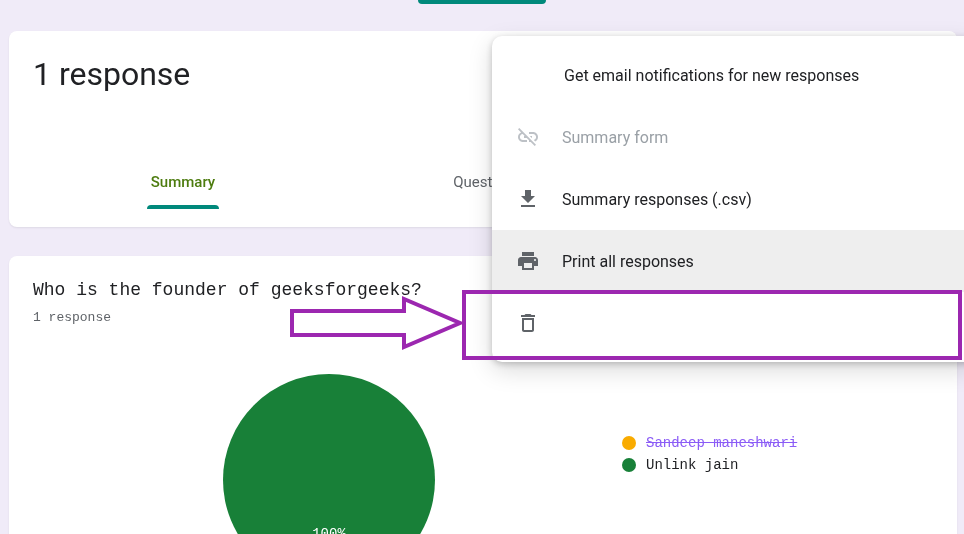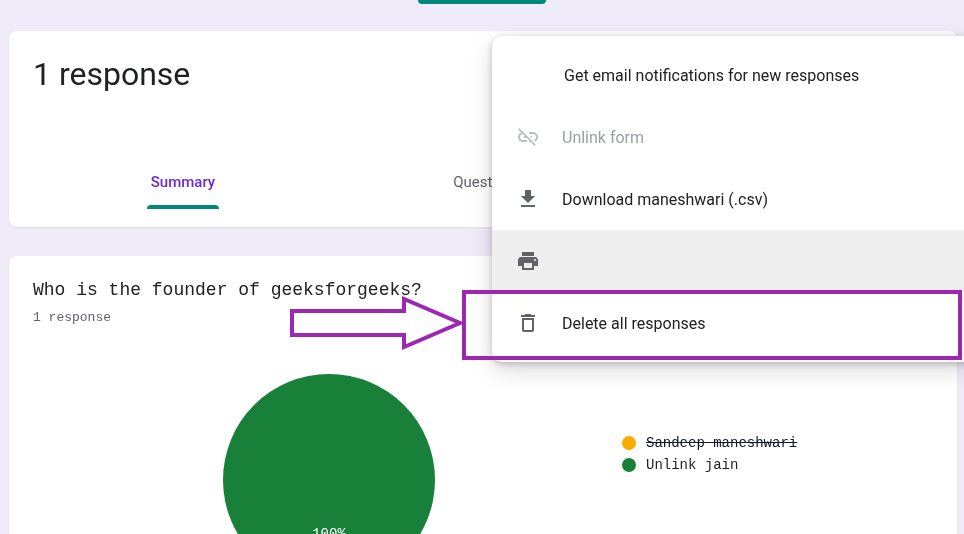--- a/index.html
+++ b/index.html
@@ -42,21 +42,21 @@
     }
     .tab {
       flex: 1;
       text-align: center;
       font-size: 15px;
       color: #5f6368;
       padding-bottom: 12px;
       position: relative;
     }
     .tab.active {
-      color: #6d28d9;
+      color: #4d7c0f;
       font-weight: 500;
       text-align: center;
     }
     .tab.active::after {
       content: '';
       position: absolute;
       bottom: -6px;
       left: 50%;
       transform: translateX(-50%);
       width: 72px;
@@ -120,21 +120,21 @@
     }
     .dot {
       width: 14px;
       height: 14px;
       border-radius: 50%;
     }
     .dot.orange { background: #f9ab00; }
     .dot.green { background: #188038; }
     .strike {
       text-decoration: line-through;
-      color: #0f172a;
+      color: #8b5cf6;
     }
     .menu {
       position: absolute;
       top: 36px;
       left: 468px;
       width: 486px;
       background: #fff;
       border-radius: 10px;
       box-shadow: 0 2px 6px rgba(0,0,0,0.2), 0 8px 24px rgba(0,0,0,0.15);
       padding: 8px 0;
@@ -216,43 +216,43 @@
 <div class="menu">
   <div class="menu-item noicon">
     <span>Get email notifications for new responses</span>
   </div>
   <div class="menu-item disabled">
     <span class="menu-icon">
       <svg viewBox="0 0 24 24" width="24" height="24">
           <path d="M17 7h-4v1.9h4c1.71 0 3.1 1.39 3.1 3.1 0 1.43-.98 2.63-2.31 2.98l1.46 1.46C20.88 15.61 22 13.95 22 12c0-2.76-2.24-5-5-5zm-1 4h-2.19l2 2H16zM2 4.27l3.11 3.11C3.29 8.12 2 9.91 2 12c0 2.76 2.24 5 5 5h4v-1.9H7c-1.71 0-3.1-1.39-3.1-3.1 0-1.59 1.21-2.9 2.76-3.07L8.73 11H8v2h2.73L13 15.27V17h1.73l4.01 4L20 19.74 3.27 3 2 4.27z"></path>
         </svg>
     </span>
-    <span>Unlink form</span>
+    <span>Summary form</span>
   </div>
   <div class="menu-item">
     <span class="menu-icon">
       <svg viewBox="0 0 24 24" width="24" height="24">
           <path d="M19 9h-4V3H9v6H5l7 7 7-7zM5 18v2h14v-2H5z"></path>
         </svg>
     </span>
-    <span>Download maneshwari (.csv)</span>
+    <span>Summary responses (.csv)</span>
   </div>
   <div class="menu-item highlighted">
     <span class="menu-icon">
       <svg viewBox="0 0 24 24" width="24" height="24">
           <path d="M19 8H5c-1.66 0-3 1.34-3 3v6h4v4h12v-4h4v-6c0-1.66-1.34-3-3-3zm-3 11H8v-5h8v5zm3-7c-.55 0-1-.45-1-1s.45-1 1-1 1 .45 1 1-.45 1-1 1zm-1-9H6v4h12V3z"></path>
         </svg>
     </span>
+    <span>Print all responses</span>
   </div>
   <div class="menu-item">
     <span class="menu-icon">
       <svg viewBox="0 0 24 24" width="24" height="24">
           <path d="M6 19c0 1.1.9 2 2 2h8c1.1 0 2-.9 2-2V7H6v12zM8 9h8v10H8V9zm7.5-5l-1-1h-5l-1 1H5v2h14V4z"></path>
         </svg>
     </span>
-    <span>Delete all responses</span>
   </div>
 </div>
 
 <div class="highlight-box"></div>
 <svg class="arrow" width="184" height="56">
   <polygon points="8,16 120,16 120,4 176,28 120,52 120,40 8,40" fill="none" stroke="#9c27b0" stroke-width="4" stroke-linejoin="miter"></polygon>
 </svg>
 
 </body></html>

